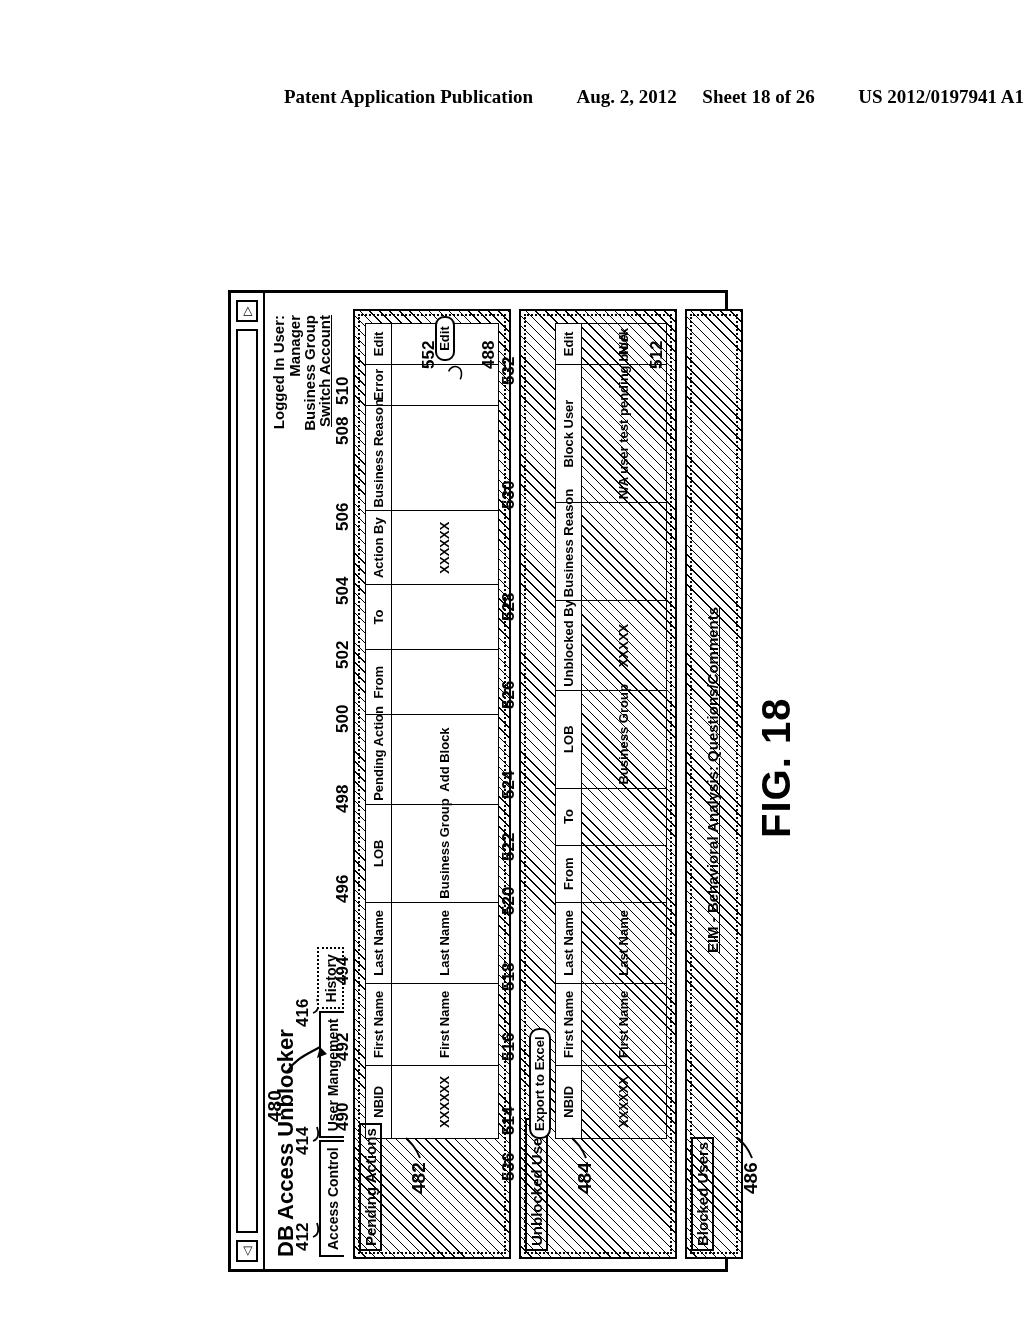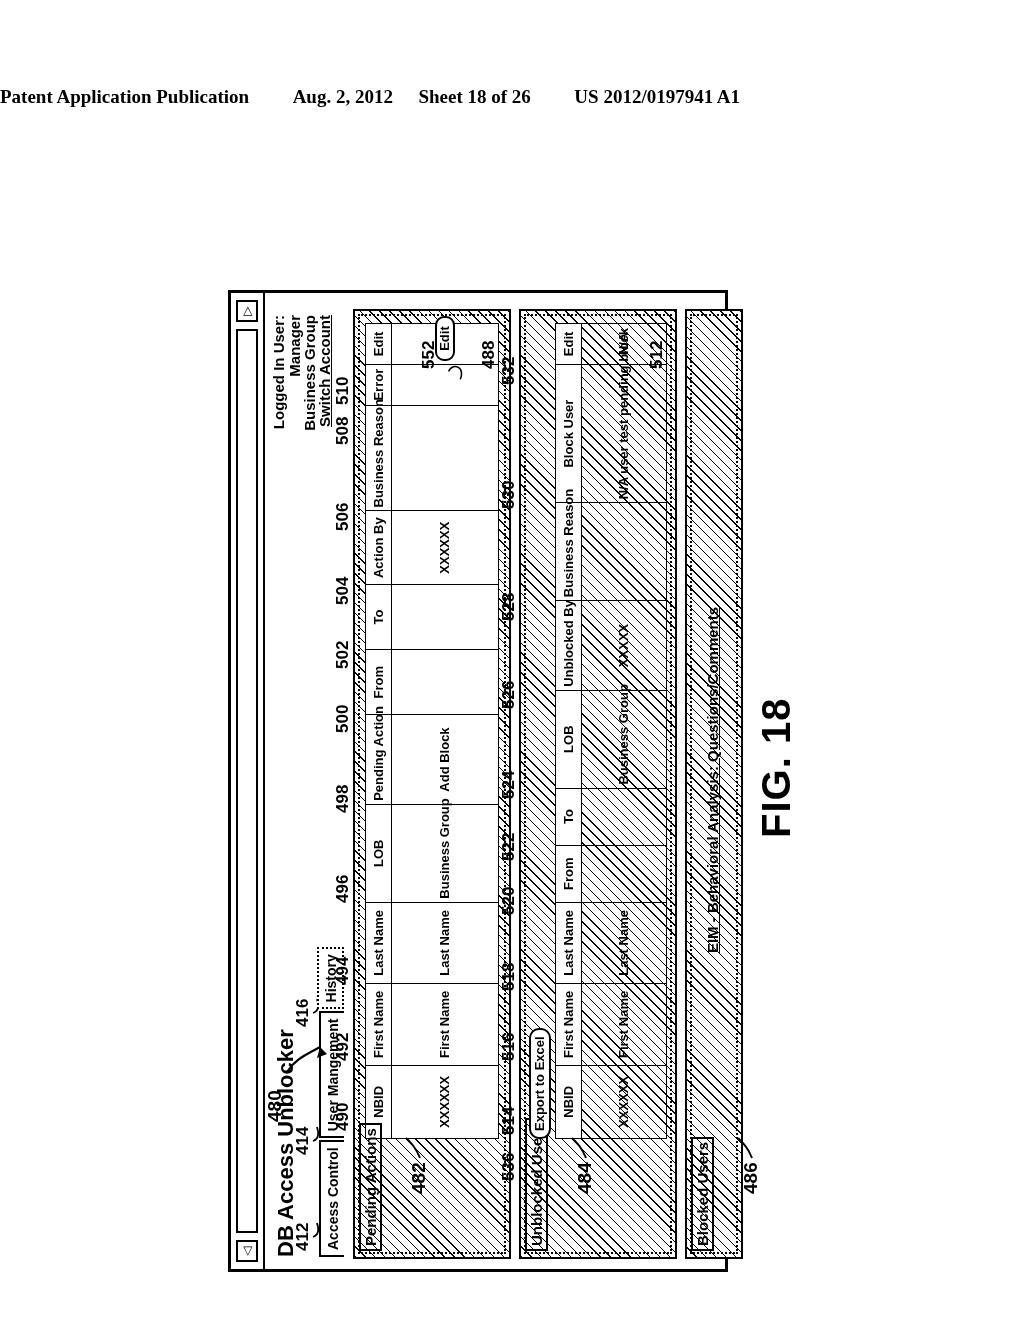--- a/index.html
+++ b/index.html
@@ -15,21 +15,21 @@
     color: #000;
     overflow: hidden;
   }
 
   
   .pub-header {
     position: absolute;
     top: 86px;
     left: 0;
     width: 1024px;
-    text-align: left;
+    text-align: right;
     font-family: "Liberation Serif", serif;
     font-weight: bold;
     font-size: 19px;
     letter-spacing: 0px;
     white-space: nowrap;
   }
   .pub-header span { display: inline-block; }
   .ph-gap-1 { width: 34px; }
   .ph-gap-2 { width: 16px; }
   .ph-gap-3 { width: 34px; }

